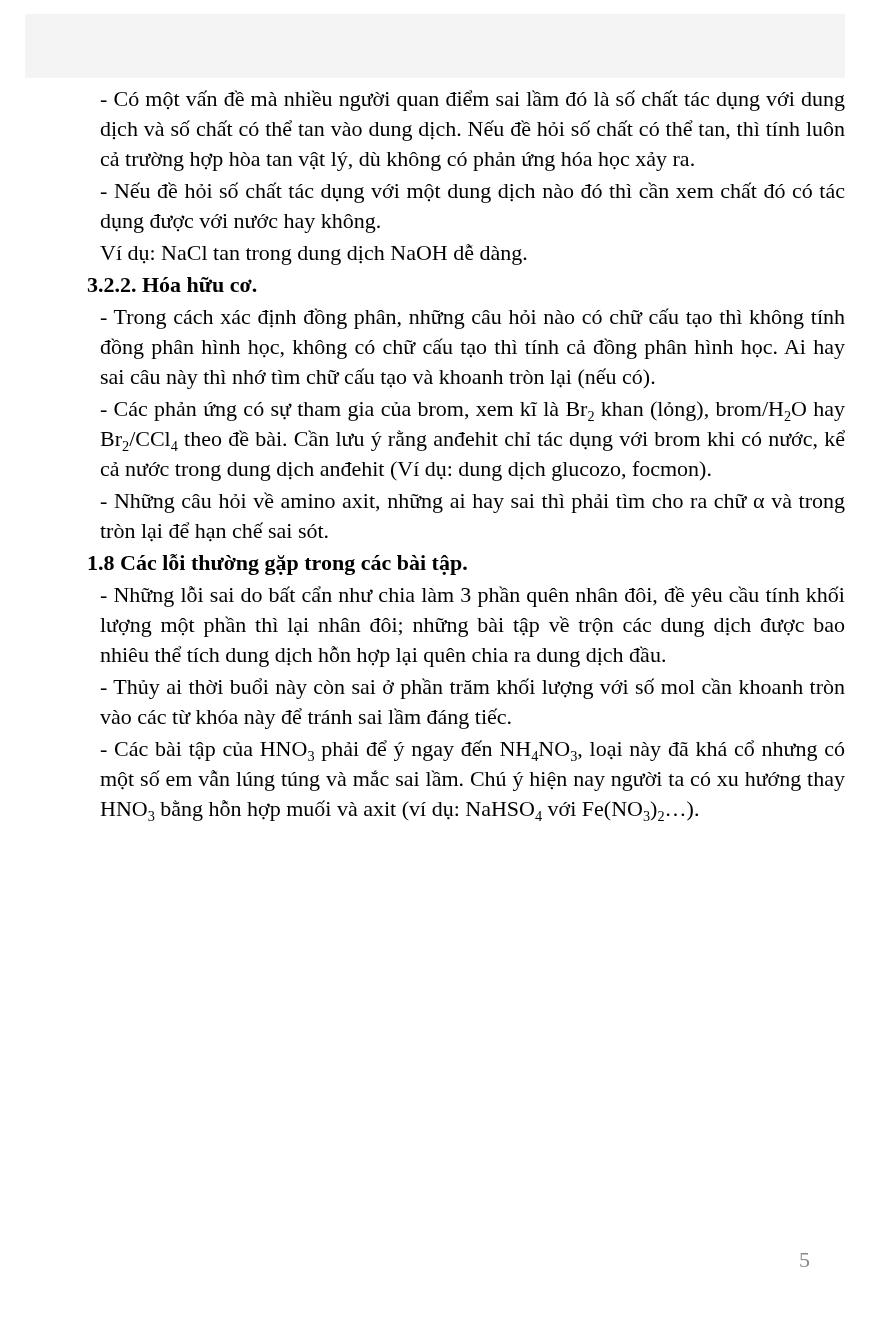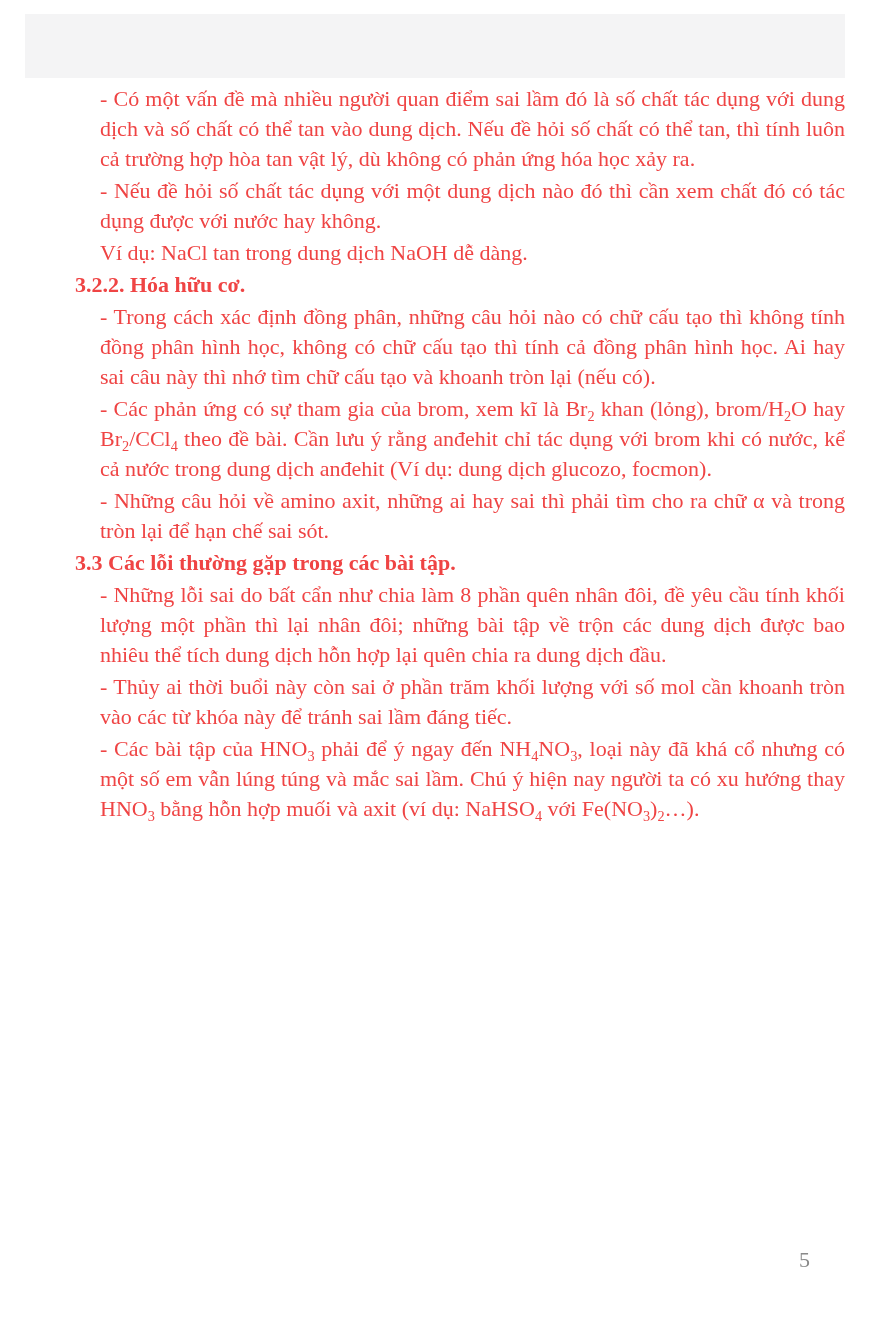--- a/index.html
+++ b/index.html
@@ -27,21 +27,21 @@
     font-size: 22px;
     line-height: 30px;
     color: #161616;
   }
   .para {
     margin: 0 0 2px 25px;
     text-align: justify;
     text-justify: inter-word;
   }
   .para.heading {
-    margin-left: 0;
+    margin-left: 12px;
     margin-top: 1px;
     margin-bottom: 2px;
     font-weight: bold;
     text-align: left;
   }
   .para sub {
     font-size: 65%;
     line-height: 0;
     vertical-align: sub;
   }
@@ -51,27 +51,27 @@
     top: 1247px;
     font-size: 22px;
     color: #8a8a8a;
   }
 </style>
 </head>
 <body style="background: rgb(255, 255, 255);">
 
 <div class="band" style="background: rgb(244, 244, 245);"></div>
 
-<div class="content" style="color: #ef4444;">
+<div class="content" style="color: #000000;">
     <p class="para">- Có một vấn đề mà nhiều người quan điểm sai lầm đó là số chất tác dụng với dung dịch và số chất có thể tan vào dung dịch. Nếu đề hỏi số chất có thể tan, thì tính luôn cả trường hợp hòa tan vật lý, dù không có phản ứng hóa học xảy ra.</p>
     <p class="para">- Nếu đề hỏi số chất tác dụng với một dung dịch nào đó thì cần xem chất đó có tác dụng được với nước hay không.</p>
     <p class="para">Ví dụ: NaCl tan trong dung dịch NaOH dễ dàng.</p>
     <p class="para heading">3.2.2. Hóa hữu cơ.</p>
     <p class="para">- Trong cách xác định đồng phân, những câu hỏi nào có chữ cấu tạo thì không tính đồng phân hình học, không có chữ cấu tạo thì tính cả đồng phân hình học. Ai hay sai câu này thì nhớ tìm chữ cấu tạo và khoanh tròn lại (nếu có).</p>
     <p class="para">- Các phản ứng có sự tham gia của brom, xem kĩ là Br<sub>2</sub> khan (lỏng), brom/H<sub>2</sub>O hay Br<sub>2</sub>/CCl<sub>4</sub> theo đề bài. Cần lưu ý rằng anđehit chỉ tác dụng với brom khi có nước, kể cả nước trong dung dịch anđehit (Ví dụ: dung dịch glucozo, focmon).</p>
     <p class="para">- Những câu hỏi về amino axit, những ai hay sai thì phải tìm cho ra chữ α và trong tròn lại để hạn chế sai sót.</p>
-    <p class="para heading">3.3 Các lỗi thường gặp trong các bài tập.</p>
-    <p class="para">- Những lỗi sai do bất cẩn như chia làm 8 phần quên nhân đôi, đề yêu cầu tính khối lượng một phần thì lại nhân đôi; những bài tập về trộn các dung dịch được bao nhiêu thể tích dung dịch hỗn hợp lại quên chia ra dung dịch đầu.</p>
+    <p class="para heading">1.8 Các lỗi thường gặp trong các bài tập.</p>
+    <p class="para">- Những lỗi sai do bất cẩn như chia làm 3 phần quên nhân đôi, đề yêu cầu tính khối lượng một phần thì lại nhân đôi; những bài tập về trộn các dung dịch được bao nhiêu thể tích dung dịch hỗn hợp lại quên chia ra dung dịch đầu.</p>
     <p class="para">- Thủy ai thời buổi này còn sai ở phần trăm khối lượng với số mol cần khoanh tròn vào các từ khóa này để tránh sai lầm đáng tiếc.</p>
     <p class="para">- Các bài tập của HNO<sub>3</sub> phải để ý ngay đến NH<sub>4</sub>NO<sub>3</sub>, loại này đã khá cổ nhưng có một số em vẫn lúng túng và mắc sai lầm. Chú ý hiện nay người ta có xu hướng thay HNO<sub>3</sub> bằng hỗn hợp muối và axit (ví dụ: NaHSO<sub>4</sub> với Fe(NO<sub>3</sub>)<sub>2</sub>…).</p>
   </div>
 
 <div class="page-number" style="color: rgb(138, 138, 138);">5</div>
 
 </body></html>

